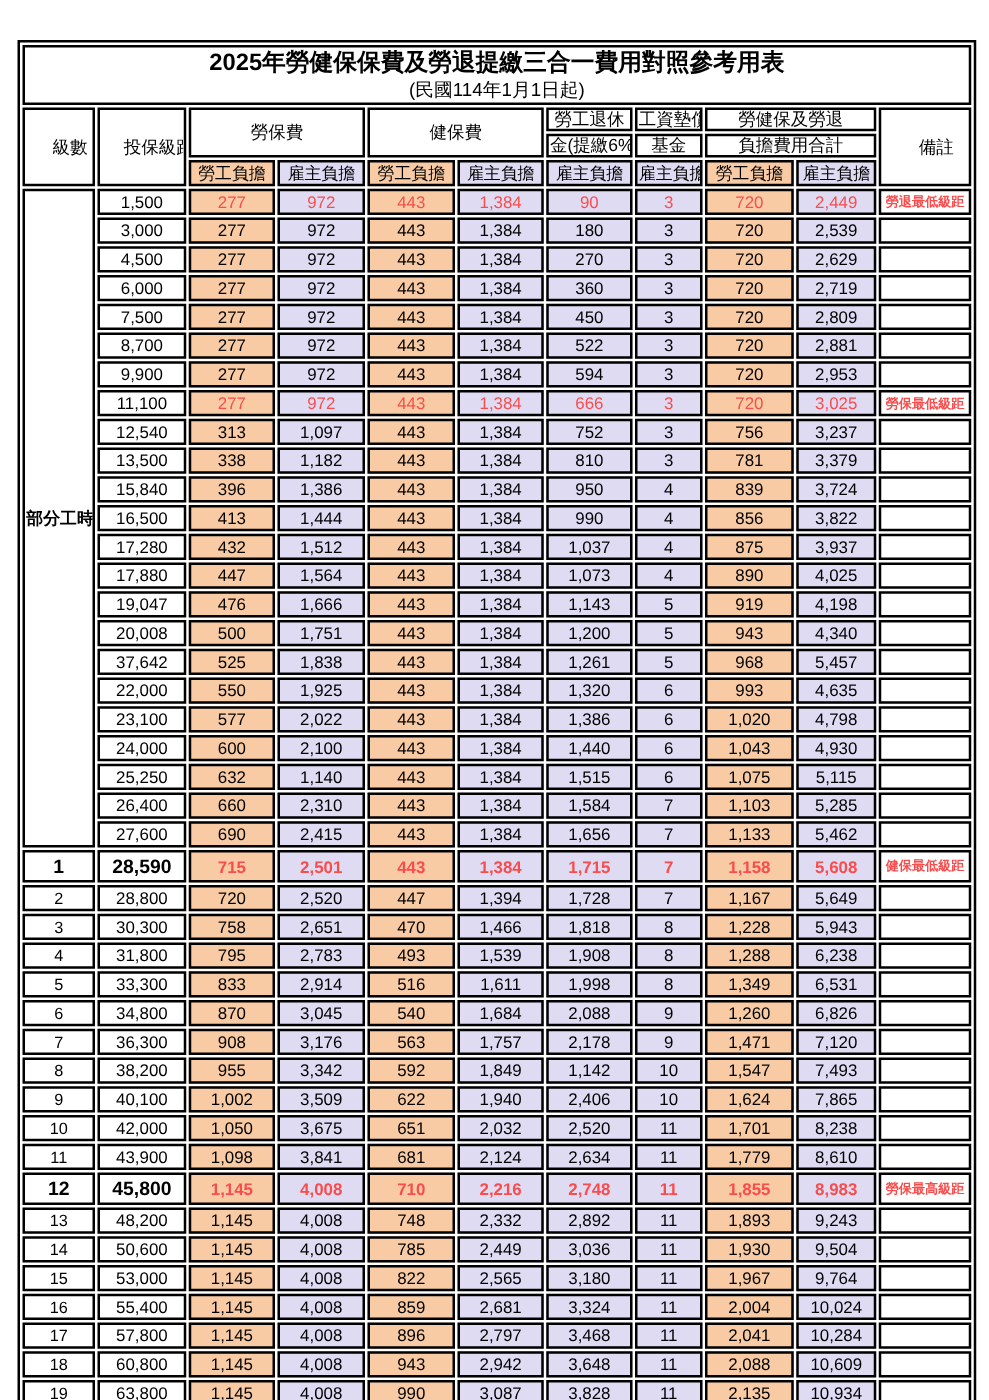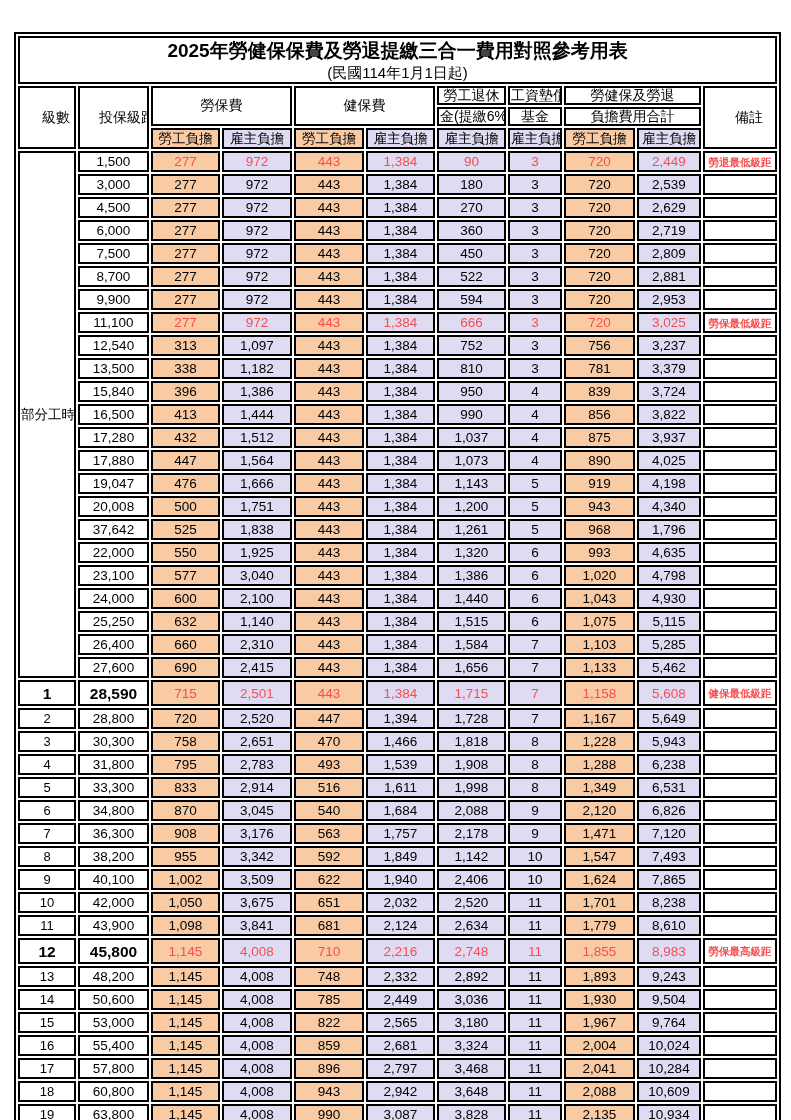--- a/index.html
+++ b/index.html
@@ -38,24 +38,24 @@
   .hrow th.span3 { height: auto; padding-left: 19px; }
   .hrow.sub th { height: 21px; font-size: 13.5px; }
   th.w, td.w { background: #f8cba4; }
   th.e, td.e { background: #dedbf3; }
 
   
   tbody td { font-size: 13.5px; height: 21px; line-height: 1; background: #fff; }
   tbody td.w { background: #f8cba4; }
   tbody td.e { background: #dedbf3; }
   tbody td.lv { font-size: 13px; }
-  tbody td.lv.part { font-size: 13.5px; letter-spacing: 0; }
+  tbody td.lv.part { font-size: 13.5px; letter-spacing: 0; font-weight: bold; }
   tbody td.rm { font-size: 10.5px; font-weight: 700; color: #f94d4d; padding: 0; }
   tr.red td.v { color: #f94d4d; }
-  tr.emph td { height: 26px; }
+  tr.emph td { height: 26px; font-weight: bold; }
   tr.emph td.lv, tr.emph td.bk { font-weight: 700; font-size: 15.5px; }
 </style>
 </head>
 <body>
 
 <div class="page">
   <table class="ref-table">
     <colgroup>
       <col style="width:58px">
         <col style="width:71px">
@@ -298,39 +298,39 @@
         </tr>
         <tr>
           <td class="bk">37,642</td>
           <td class="v w">525</td>
           <td class="v e">1,838</td>
           <td class="v w">443</td>
           <td class="v e">1,384</td>
           <td class="v e">1,261</td>
           <td class="v e">5</td>
           <td class="v w">968</td>
-          <td class="v e">1,796</td>
+          <td class="v e">5,457</td>
           <td class="rm"></td>
         </tr>
         <tr>
           <td class="bk">22,000</td>
           <td class="v w">550</td>
           <td class="v e">1,925</td>
           <td class="v w">443</td>
           <td class="v e">1,384</td>
           <td class="v e">1,320</td>
           <td class="v e">6</td>
           <td class="v w">993</td>
           <td class="v e">4,635</td>
           <td class="rm"></td>
         </tr>
         <tr>
           <td class="bk">23,100</td>
           <td class="v w">577</td>
-          <td class="v e">3,040</td>
+          <td class="v e">2,022</td>
           <td class="v w">443</td>
           <td class="v e">1,384</td>
           <td class="v e">1,386</td>
           <td class="v e">6</td>
           <td class="v w">1,020</td>
           <td class="v e">4,798</td>
           <td class="rm"></td>
         </tr>
         <tr>
           <td class="bk">24,000</td>
@@ -447,21 +447,21 @@
         </tr>
         <tr>
           <td class="lv">6</td>
           <td class="bk">34,800</td>
           <td class="v w">870</td>
           <td class="v e">3,045</td>
           <td class="v w">540</td>
           <td class="v e">1,684</td>
           <td class="v e">2,088</td>
           <td class="v e">9</td>
-          <td class="v w">2,120</td>
+          <td class="v w">1,260</td>
           <td class="v e">6,826</td>
           <td class="rm"></td>
         </tr>
         <tr>
           <td class="lv">7</td>
           <td class="bk">36,300</td>
           <td class="v w">908</td>
           <td class="v e">3,176</td>
           <td class="v w">563</td>
           <td class="v e">1,757</td>

